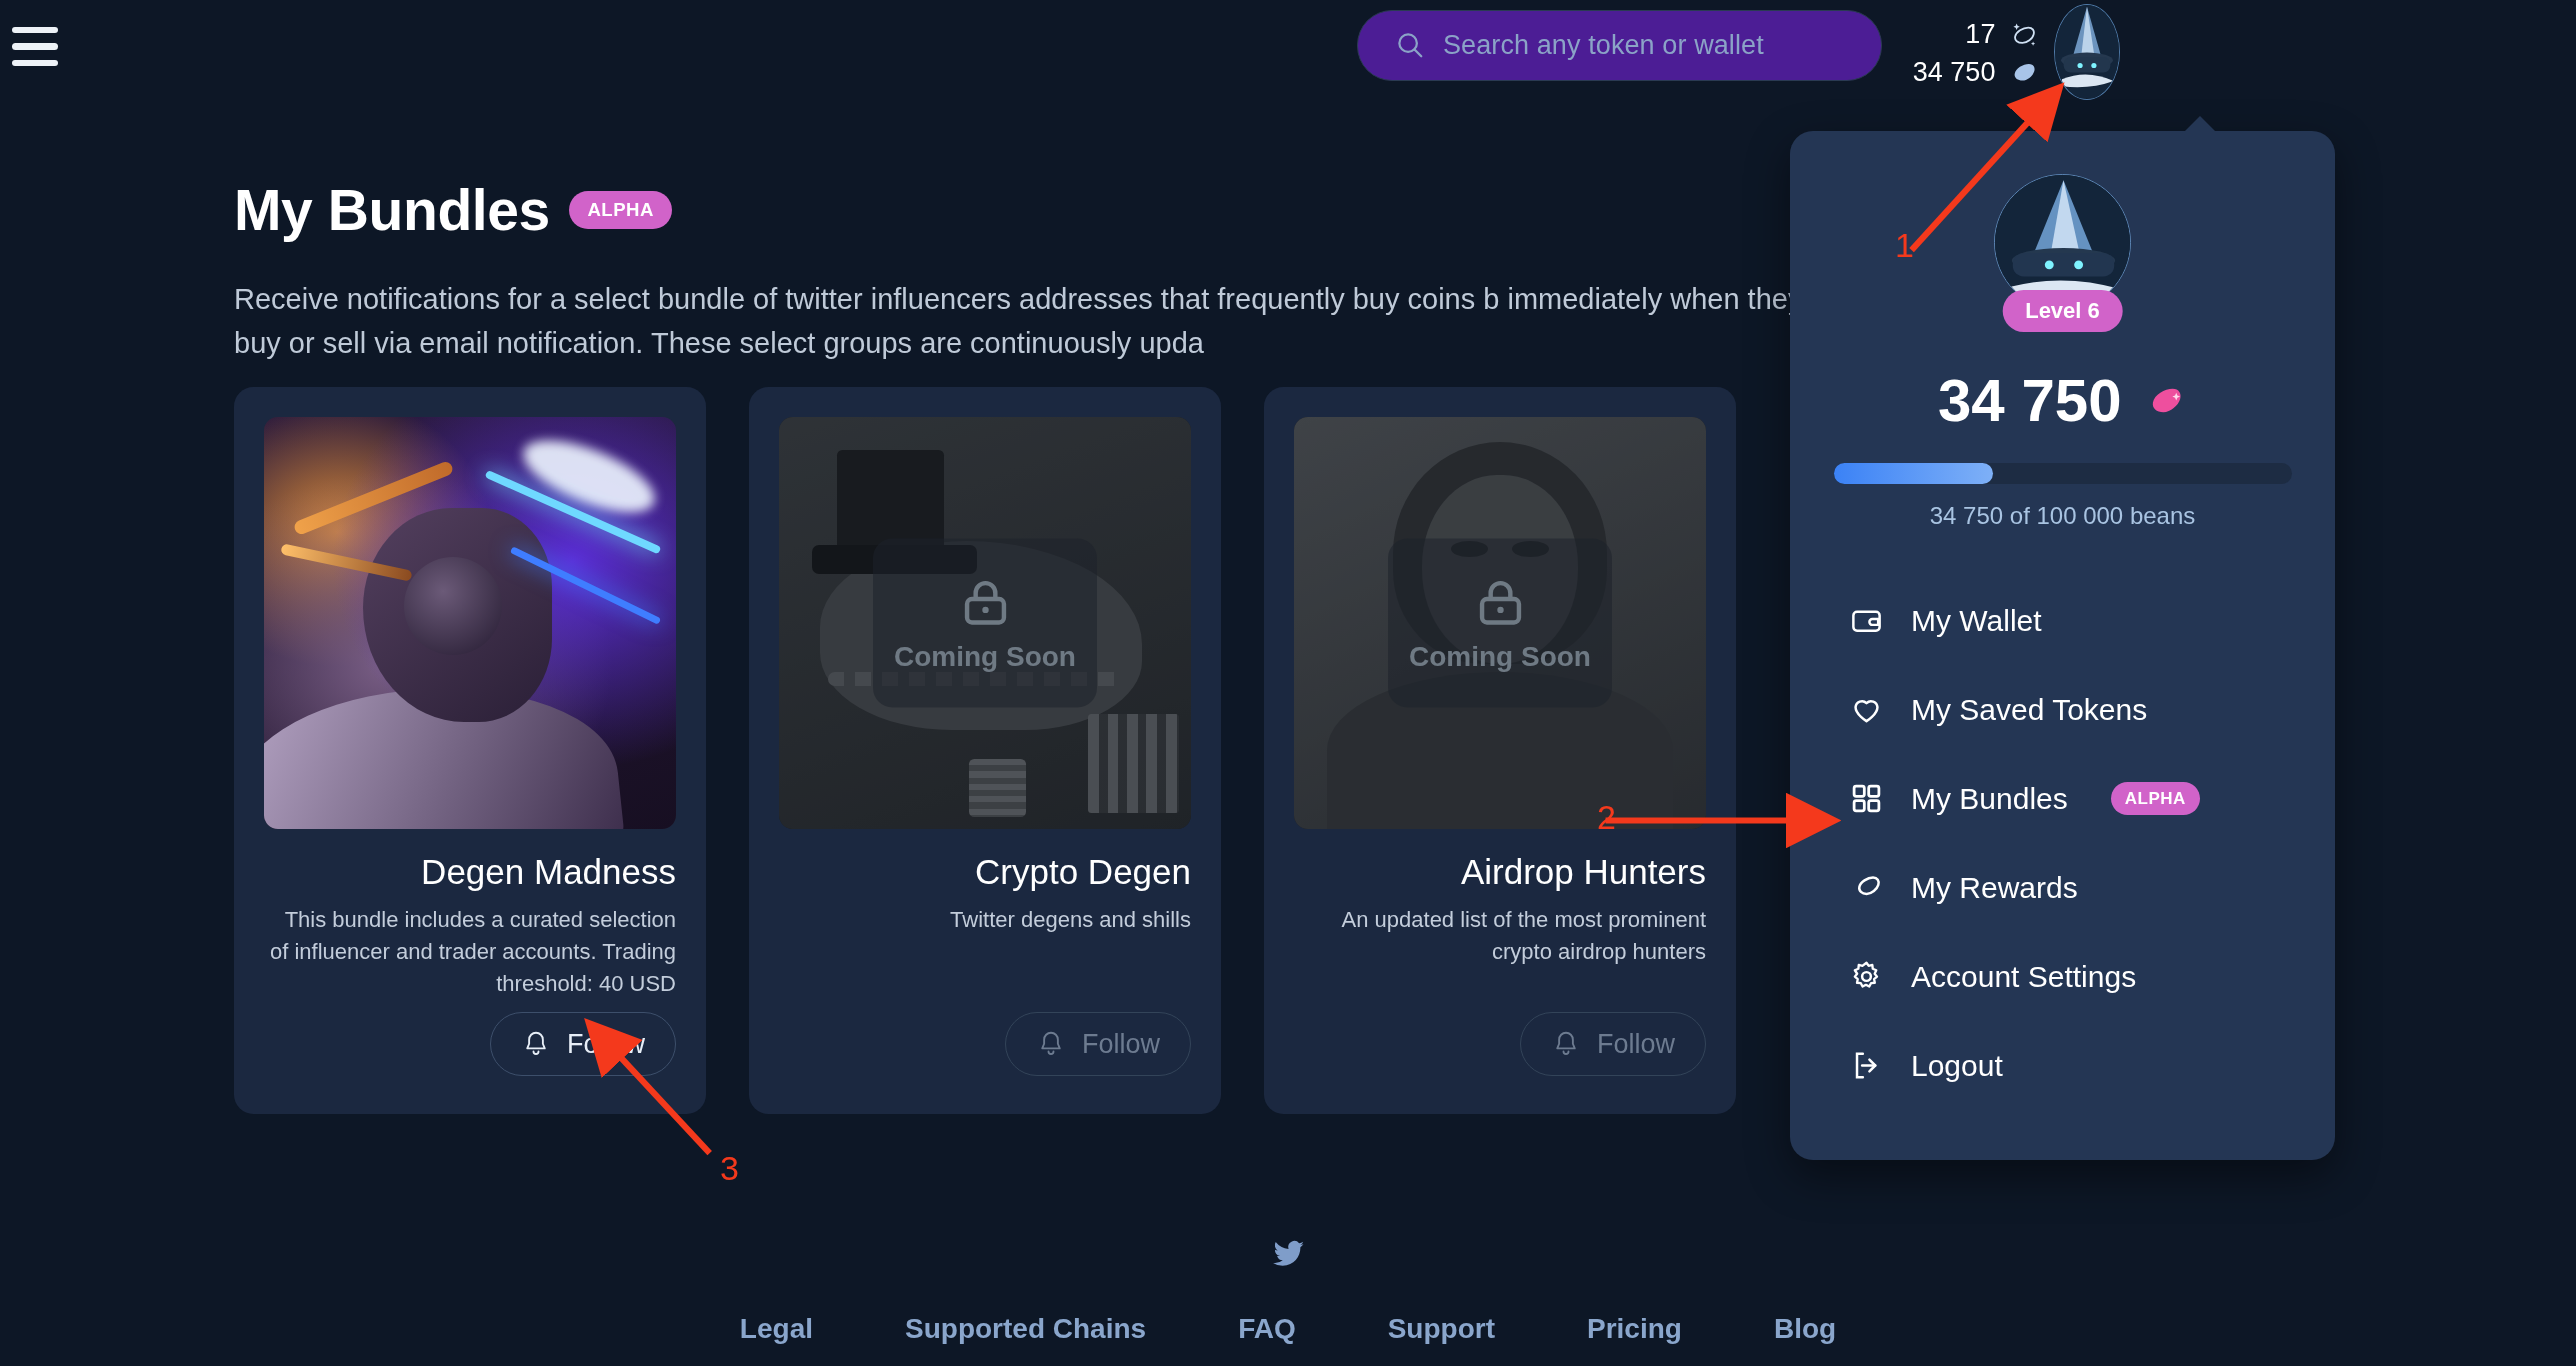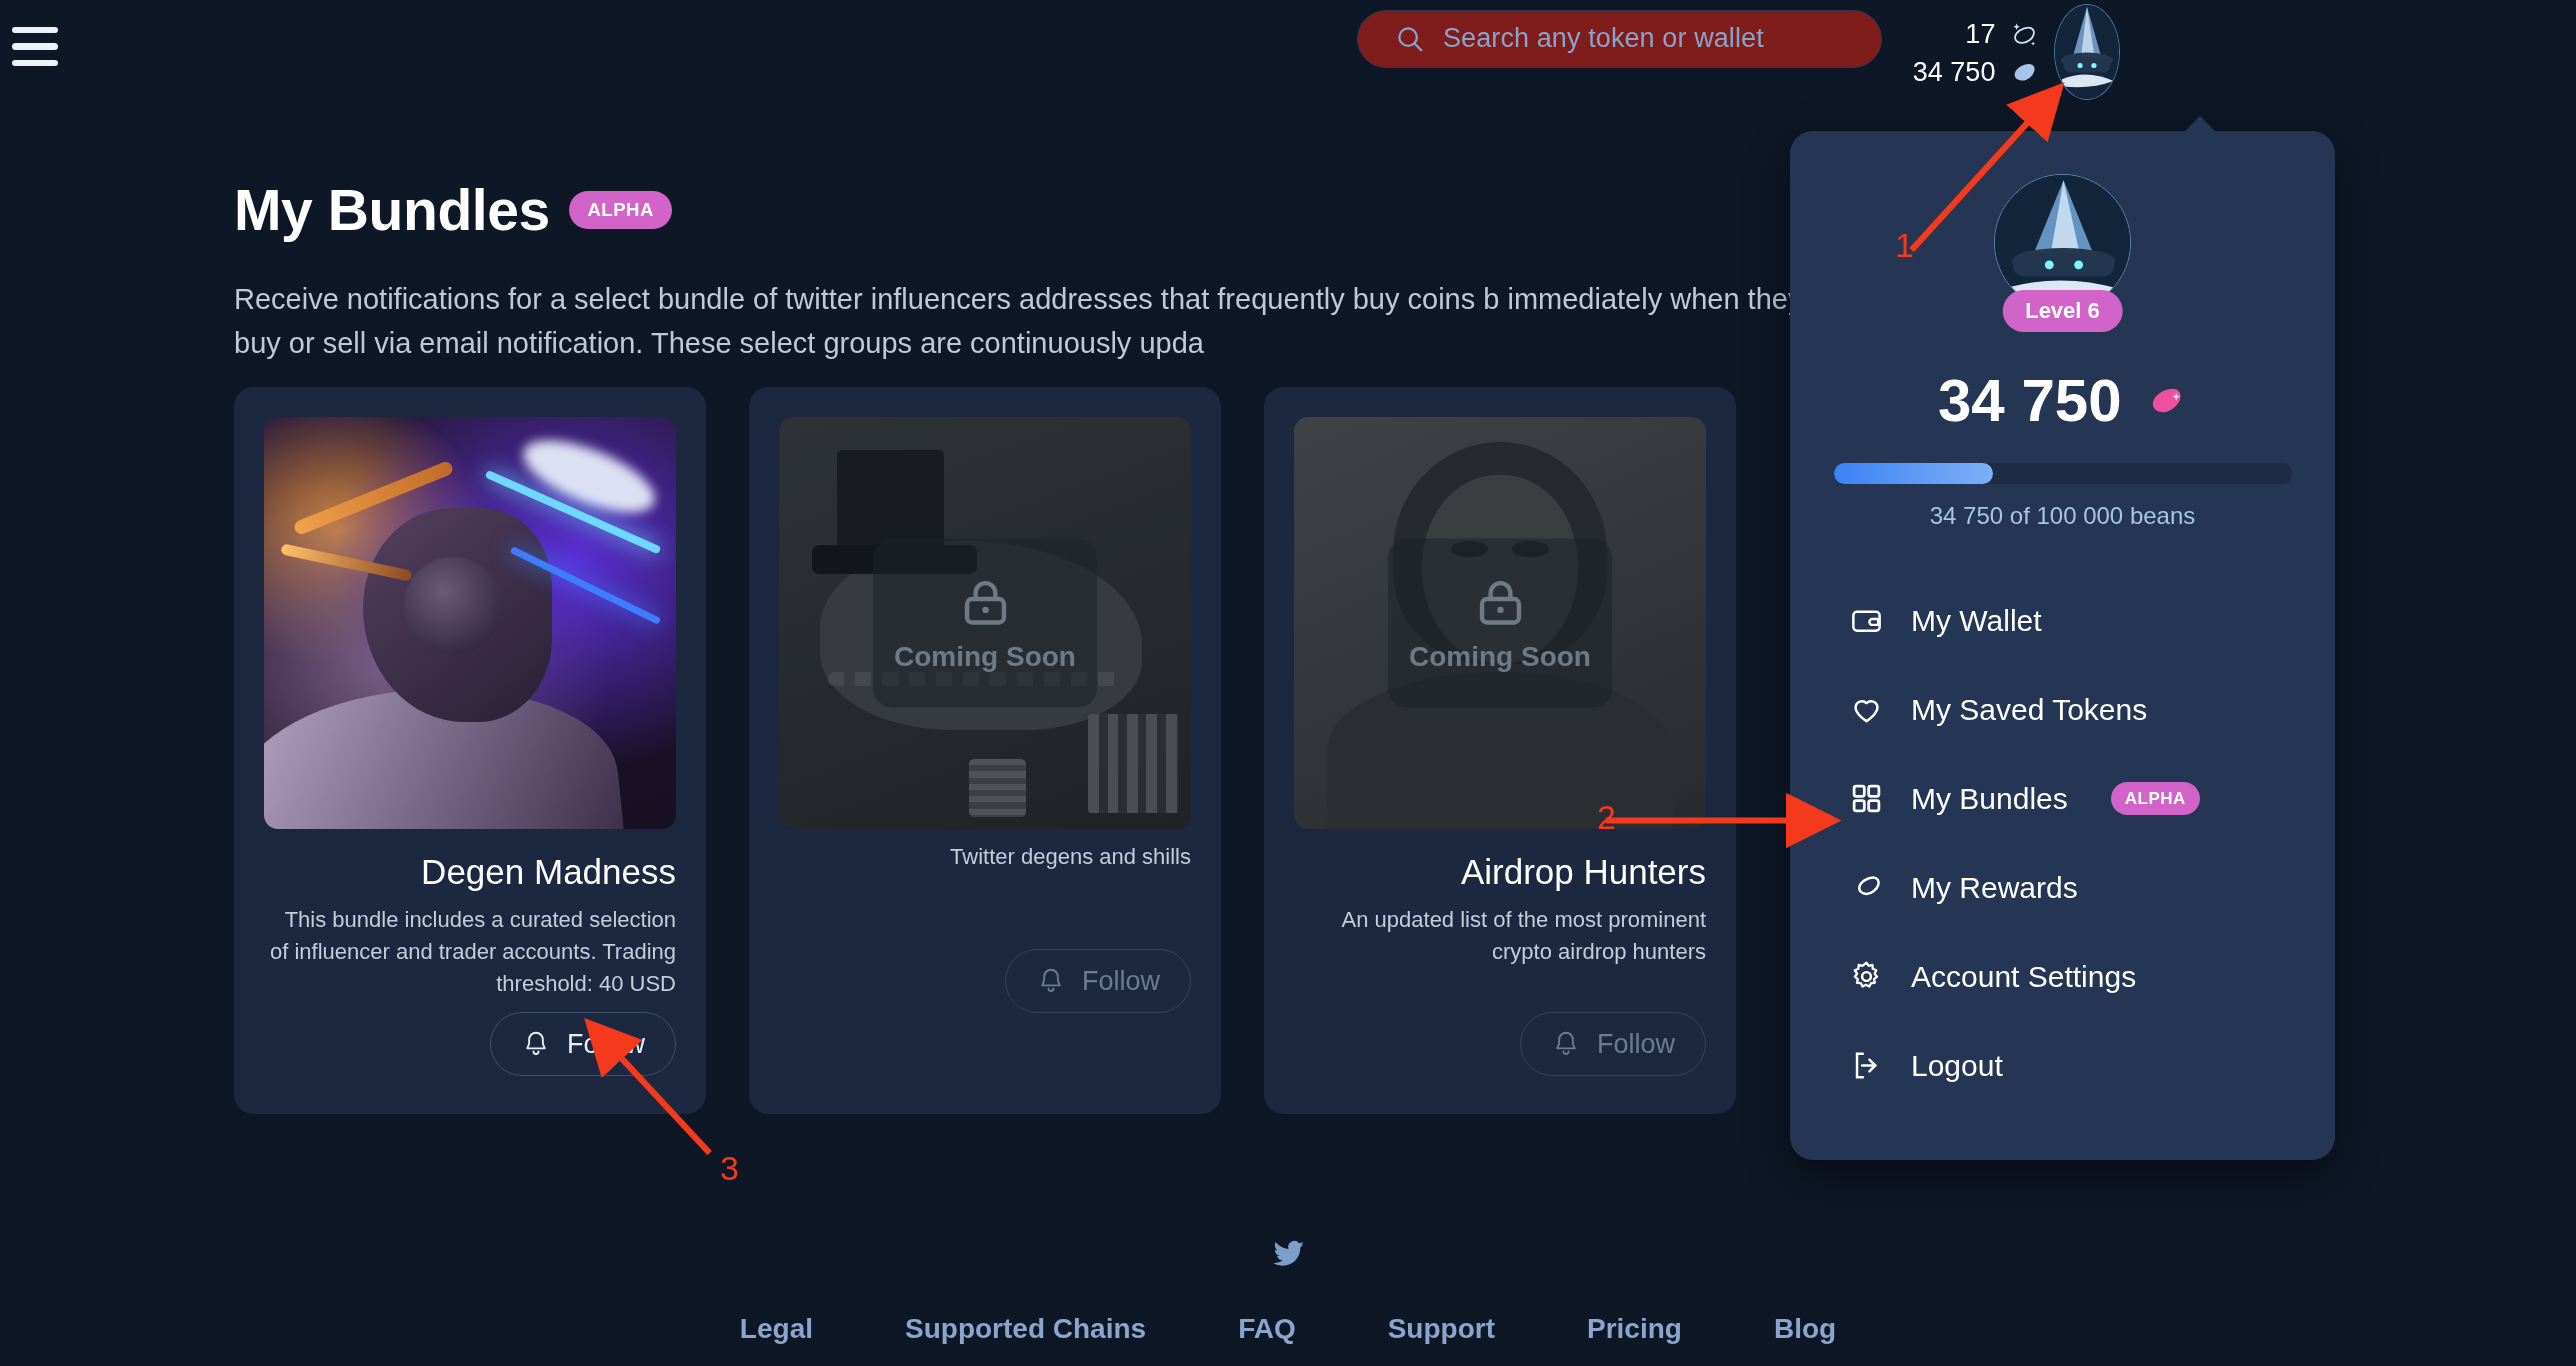--- a/index.html
+++ b/index.html
@@ -20,24 +20,24 @@
   .hamburger {
     position: absolute; left: 12.4px; top: 27px;
     width: 46px; height: 39px;
     display: flex; flex-direction: column; justify-content: space-between;
     cursor: pointer;
   }
   .hamburger span { display: block; height: 6.2px; background: #edf2f7; border-radius: 3.5px; width: 100%; }
 
   .search-box {
     position: absolute; left: 1357px; top: 9.8px;
-    width: 525px; height: 58px;
+    width: 525px; height: 71px;
     border: 1.3px solid #2a3a52;
     border-radius: 35px;
-    background: #7f1d1d;
+    background: #4c1d95;
     display: flex; align-items: center; padding-left: 37px;
     cursor: text;
   }
   .search-icon { width: 30px; height: 30px; flex: none; margin-right: 18px; }
   .search-placeholder {
     color: #8ba3c7; font-size: 27px; letter-spacing: 0.1px;
   }
 
   .beans-stack {
     position: absolute; left: 1889px; top: 5.3px;
@@ -319,20 +319,21 @@
         </div>
         <div class="overlay-lock">
           <svg class="lock-icon" viewBox="0 0 24 24" fill="none">
             <rect x="4.5" y="10" width="15" height="9.5" rx="2" stroke="#a7c6e6" stroke-width="1.8"></rect>
             <path d="M8 10V7.5a4 4 0 0 1 8 0V10" stroke="#a7c6e6" stroke-width="1.8"></path>
             <circle cx="12" cy="14.4" r="1.3" fill="#a7c6e6"></circle>
           </svg>
           <div class="coming-soon">Coming Soon</div>
         </div>
       </div>
+      <div class="card-title">Crypto Degen</div>
       <div class="card-desc">Twitter degens and shills</div>
       <div class="follow-btn">
         <svg class="bell" width="30" height="30" viewBox="0 0 24 24" fill="none">
           <path d="M12 3a5.5 5.5 0 0 0-5.5 5.5v3.3L5 15.5h14l-1.5-3.7V8.5A5.5 5.5 0 0 0 12 3z" stroke="#6d7b90" stroke-width="1.5" stroke-linejoin="round"></path>
           <path d="M10 18a2 2 0 0 0 4 0" stroke="#6d7b90" stroke-width="1.5" stroke-linecap="round"></path>
         </svg>
         <span>Follow</span>
       </div>
     </div>
 

